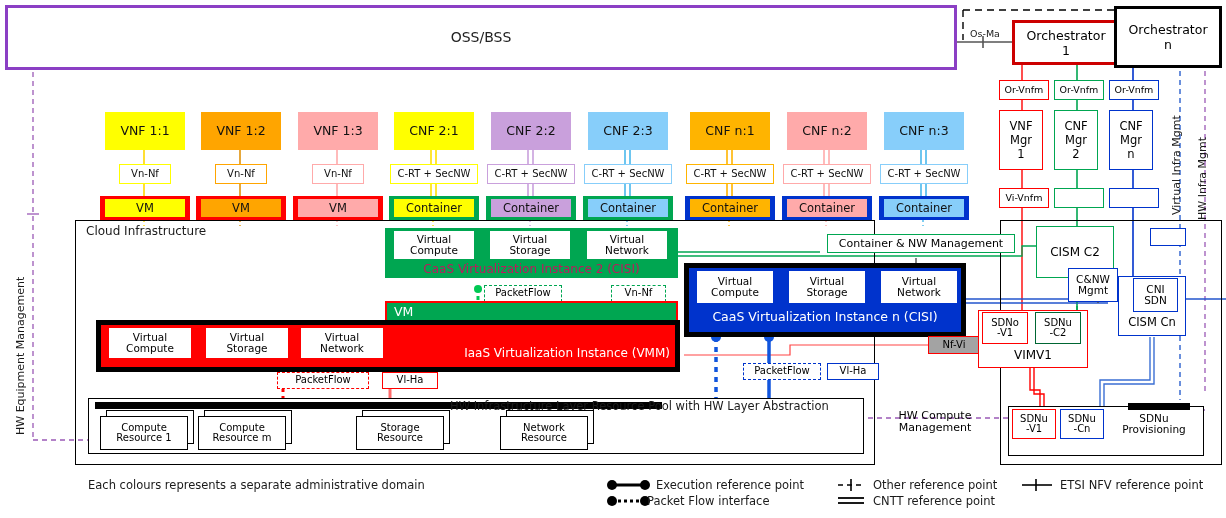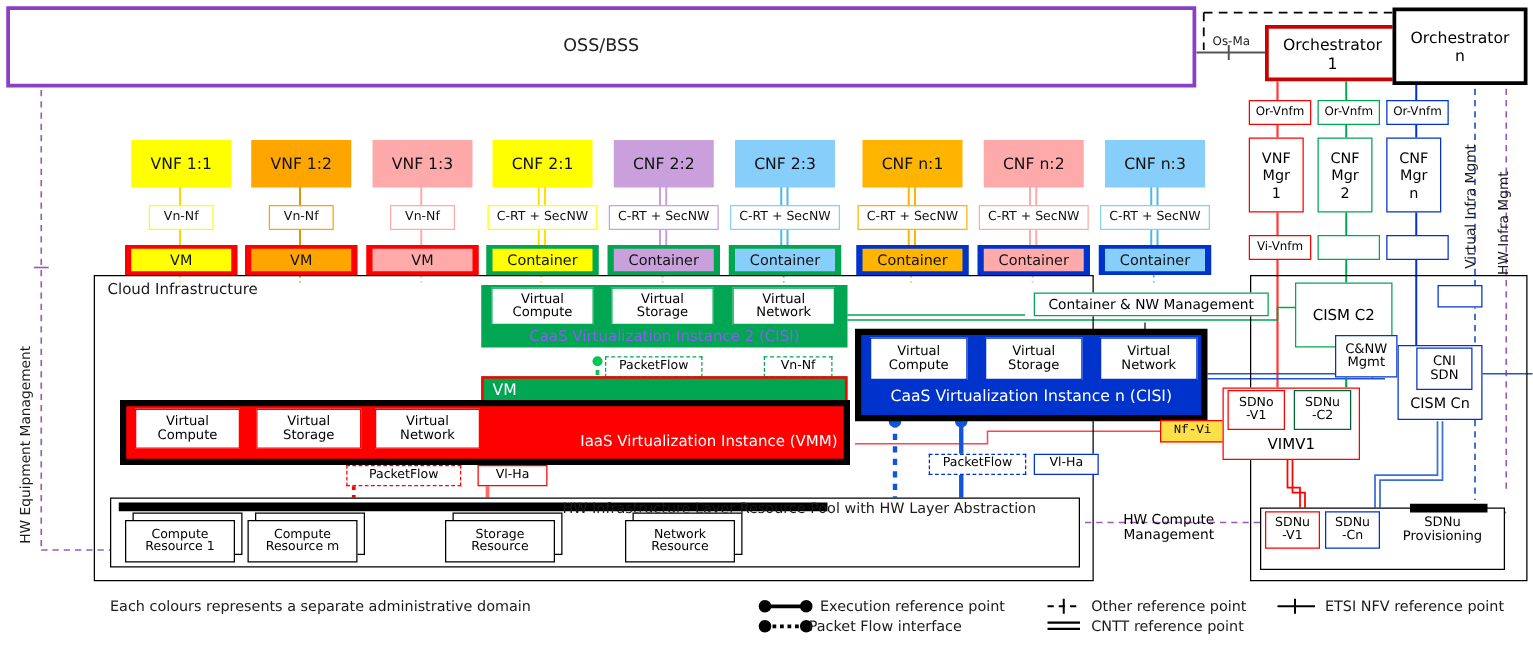--- a/index.html
+++ b/index.html
@@ -285,21 +285,21 @@
   <span>Compute</span>
 </div>
 <div class="abs ctr white" style="left:489px;top:230px;width:82px;height:30px;border:1px solid #00a651;flex-direction:column;font-size:10.5px;">
   <span>Virtual</span>
   <span>Storage</span>
 </div>
 <div class="abs ctr white" style="left:586px;top:230px;width:82px;height:30px;border:1px solid #00a651;flex-direction:column;font-size:10.5px;">
   <span>Virtual</span>
   <span>Network</span>
 </div>
-<div class="abs ctr" style="left:385px;top:260px;width:293px;height:18px;color:#8b5cf6;font-size:12px;">CaaS Virtualization Instance 2 (CISI)</div>
+<div class="abs ctr" style="left:385px;top:260px;width:293px;height:18px;color:#be185d;font-size:12px;">CaaS Virtualization Instance 2 (CISI)</div>
 
 <div class="abs ctr" style="left:484px;top:285px;width:78px;height:17px;border:1.4px dashed #00a651;background:#fff;font-size:10px;">
   <span>PacketFlow</span>
 </div>
 <div class="abs ctr" style="left:611px;top:285px;width:55px;height:17px;border:1.4px dashed #00a651;background:#fff;font-size:10px;">
   <span>Vn-Nf</span>
 </div>
 
 <div class="abs" style="left:385px;top:301px;width:293px;height:21px;background:#00a651;border:2.5px solid #ff0000;"></div>
 <div class="abs" style="left:394px;top:304px;color:#fff;font-size:12.5px;">VM</div>
@@ -342,21 +342,21 @@
   <span>Network</span>
 </div>
 <div class="abs ctr" style="left:689px;top:307px;width:272px;height:20px;color:#fff;font-size:12.5px;">CaaS Virtualization Instance n (CISI)</div>
 
 <div class="abs ctr" style="left:743px;top:363px;width:78px;height:17px;border:1.4px dashed #0033cc;background:#fff;font-size:10px;">
   <span>PacketFlow</span>
 </div>
 <div class="abs ctr" style="left:827px;top:363px;width:52px;height:17px;border:1.4px solid #0033cc;background:#fff;font-size:10px;">
   <span>Vl-Ha</span>
 </div>
-<div class="abs ctr" style="left:928px;top:336px;width:52px;height:18px;border:1.4px solid #ff0000;background:#fde047;font-size:10px;font-family:Liberation Mono, monospace;">
+<div class="abs ctr" style="left:928px;top:336px;width:52px;height:18px;border:1.4px solid #ff0000;background:#a3a3a3;font-size:10px;">
   <span>Nf-Vi</span>
 </div>
 
 <div class="abs" style="left:88px;top:398px;width:776px;height:56px;border:1.3px solid #000;background:#fff;"></div>
 <div class="abs blackframe" style="left:95px;top:402px;width:567px;height:7px;"></div>
 <div class="abs lbl" style="left:450px;top:399px;font-size:11.5px;">HW Infrastructure Layer Resource Pool with HW Layer Abstraction</div>
 <div id="hw-res">
       <div class="abs" style="left: 106px; top: 410px; width: 88px; height: 34px; border: 1px solid rgb(0, 0, 0); background: rgb(255, 255, 255);"></div>
       <div class="abs ctr resbox" style="left: 100px; top: 416px; width: 88px; height: 34px; flex-direction: column;">
         <span>Compute</span>

